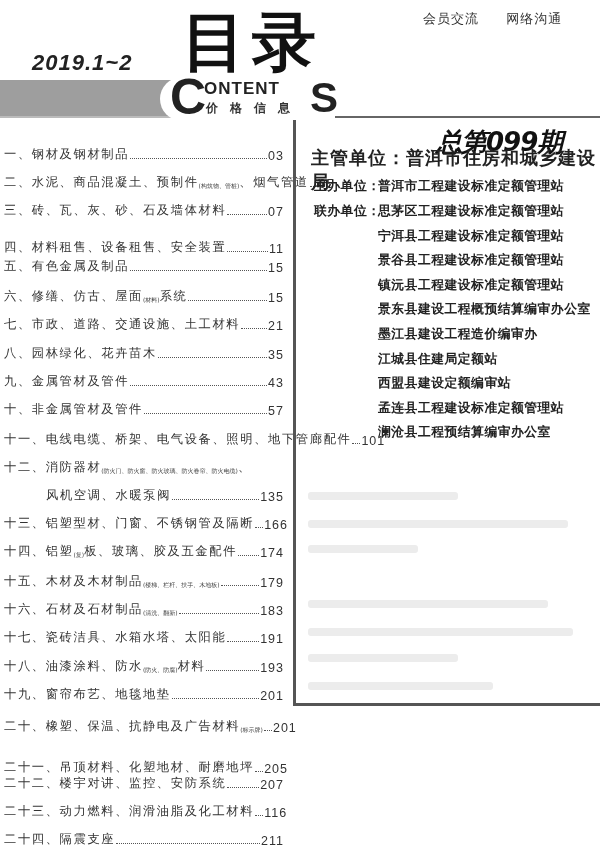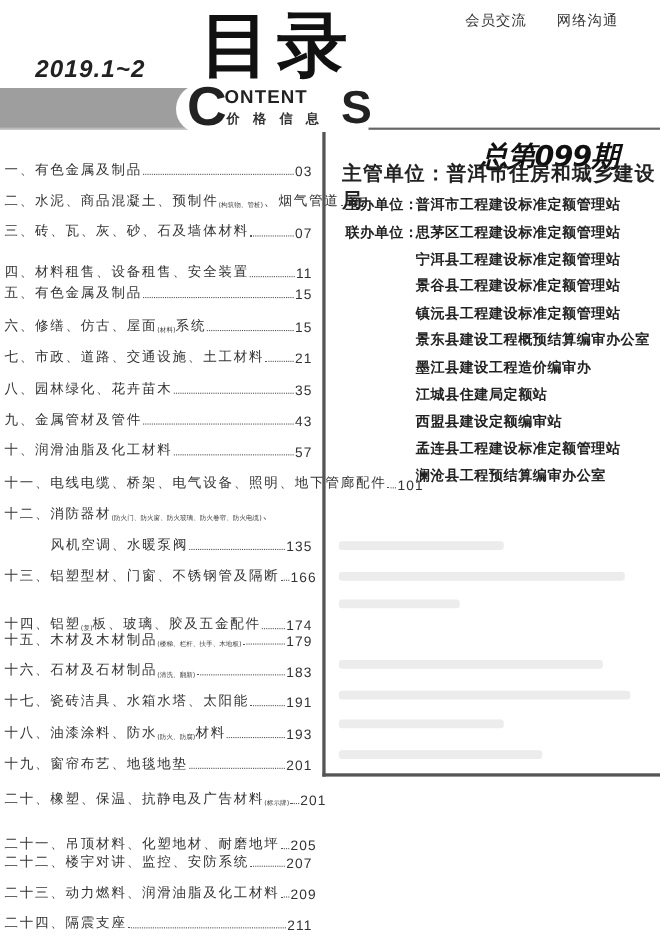--- a/index.html
+++ b/index.html
@@ -46,21 +46,21 @@
 <div class="abs logo"></div>
 <div class="abs logo-c">C</div>
 <div class="abs logo-ontent">ONTENT</div>
 <div class="abs logo-s">S</div>
 <div class="abs logo-cn">价格信息</div>
 <div class="abs issue">总第099期</div>
 <div class="abs header-rule"></div>
 
 <div class="abs toc" id="toc">
     <div class="toc-row" style="top: 3px;">
-      <span class="lbl">一、有色金属及制品</span>
+      <span class="lbl">一、钢材及钢材制品</span>
       <span class="dots"></span>
       <span class="pg">03</span>
     </div>
     <div class="toc-row" style="top: 31px;">
       <span class="lbl">二、水泥、商品混凝土、预制件</span>
       <span class="note">(构筑物、管桩)</span>
       <span class="lbl">、烟气管道</span>
       <span class="dots"></span>
       <span class="pg">05</span>
     </div>
@@ -95,21 +95,21 @@
       <span class="lbl">八、园林绿化、花卉苗木</span>
       <span class="dots"></span>
       <span class="pg">35</span>
     </div>
     <div class="toc-row" style="top: 230px;">
       <span class="lbl">九、金属管材及管件</span>
       <span class="dots"></span>
       <span class="pg">43</span>
     </div>
     <div class="toc-row" style="top: 258px;">
-      <span class="lbl">十、润滑油脂及化工材料</span>
+      <span class="lbl">十、非金属管材及管件</span>
       <span class="dots"></span>
       <span class="pg">57</span>
     </div>
     <div class="toc-row" style="top: 288px;">
       <span class="lbl">十一、电线电缆、桥架、电气设备、照明、地下管廊配件</span>
       <span class="dots"></span>
       <span class="pg">101</span>
     </div>
     <div class="toc-row" style="top: 316px;">
       <span class="lbl">十二、消防器材</span>
@@ -119,21 +119,21 @@
     <div class="toc-row cont" style="top: 344px;">
       <span class="lbl">风机空调、水暖泵阀</span>
       <span class="dots"></span>
       <span class="pg">135</span>
     </div>
     <div class="toc-row" style="top: 372px;">
       <span class="lbl">十三、铝塑型材、门窗、不锈钢管及隔断</span>
       <span class="dots"></span>
       <span class="pg">166</span>
     </div>
-    <div class="toc-row" style="top: 416px; text-align: right;">
+    <div class="toc-row" style="top: 400px; text-align: right;">
       <span class="lbl">十四、铝塑</span>
       <span class="note">(复)</span>
       <span class="lbl">板、玻璃、胶及五金配件</span>
       <span class="dots"></span>
       <span class="pg">174</span>
     </div>
     <div class="toc-row" style="top: 430px;">
       <span class="lbl">十五、木材及木材制品</span>
       <span class="note">(楼梯、栏杆、扶手、木地板)</span>
       <span class="dots"></span>
@@ -174,21 +174,21 @@
       <span class="pg">205</span>
     </div>
     <div class="toc-row" style="top: 632px;">
       <span class="lbl">二十二、楼宇对讲、监控、安防系统</span>
       <span class="dots"></span>
       <span class="pg">207</span>
     </div>
     <div class="toc-row" style="top: 660px;">
       <span class="lbl">二十三、动力燃料、润滑油脂及化工材料</span>
       <span class="dots"></span>
-      <span class="pg">209</span>
+      <span class="pg">116</span>
     </div>
     <div class="toc-row" style="top: 688px;">
       <span class="lbl">二十四、隔震支座</span>
       <span class="dots"></span>
       <span class="pg">211</span>
     </div>
   </div>
 
 <div class="abs frame"></div>
 <div class="abs org-main">

